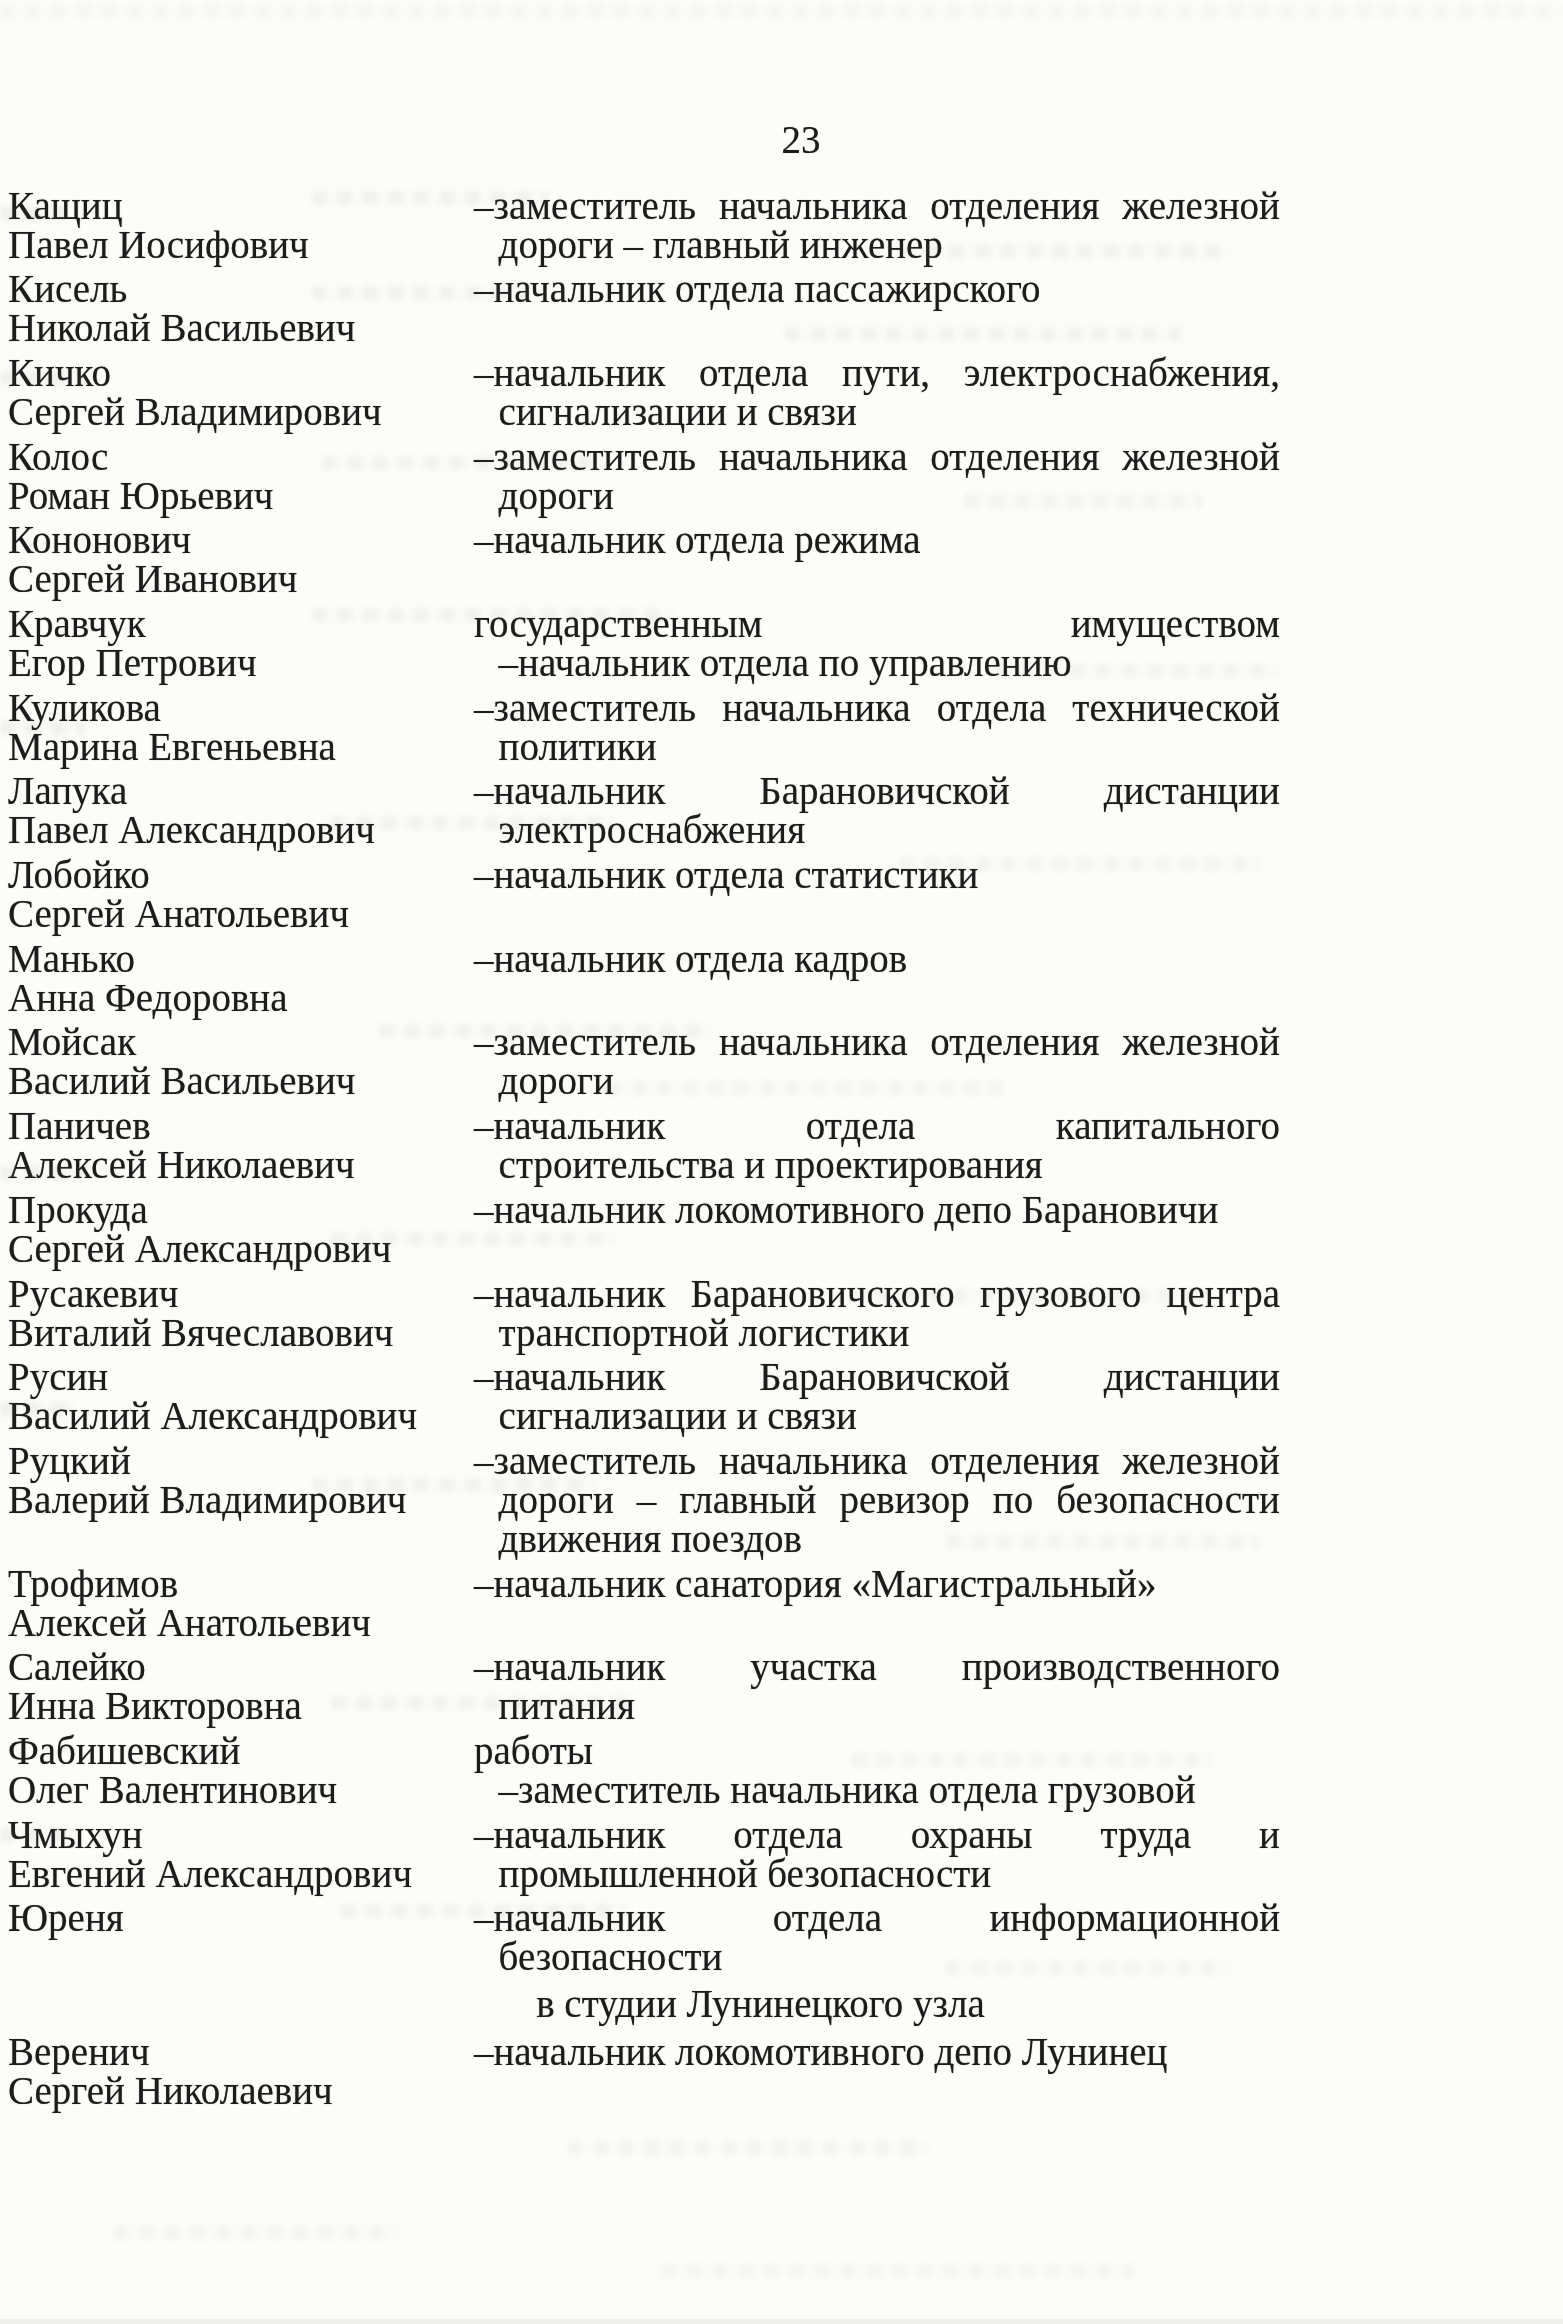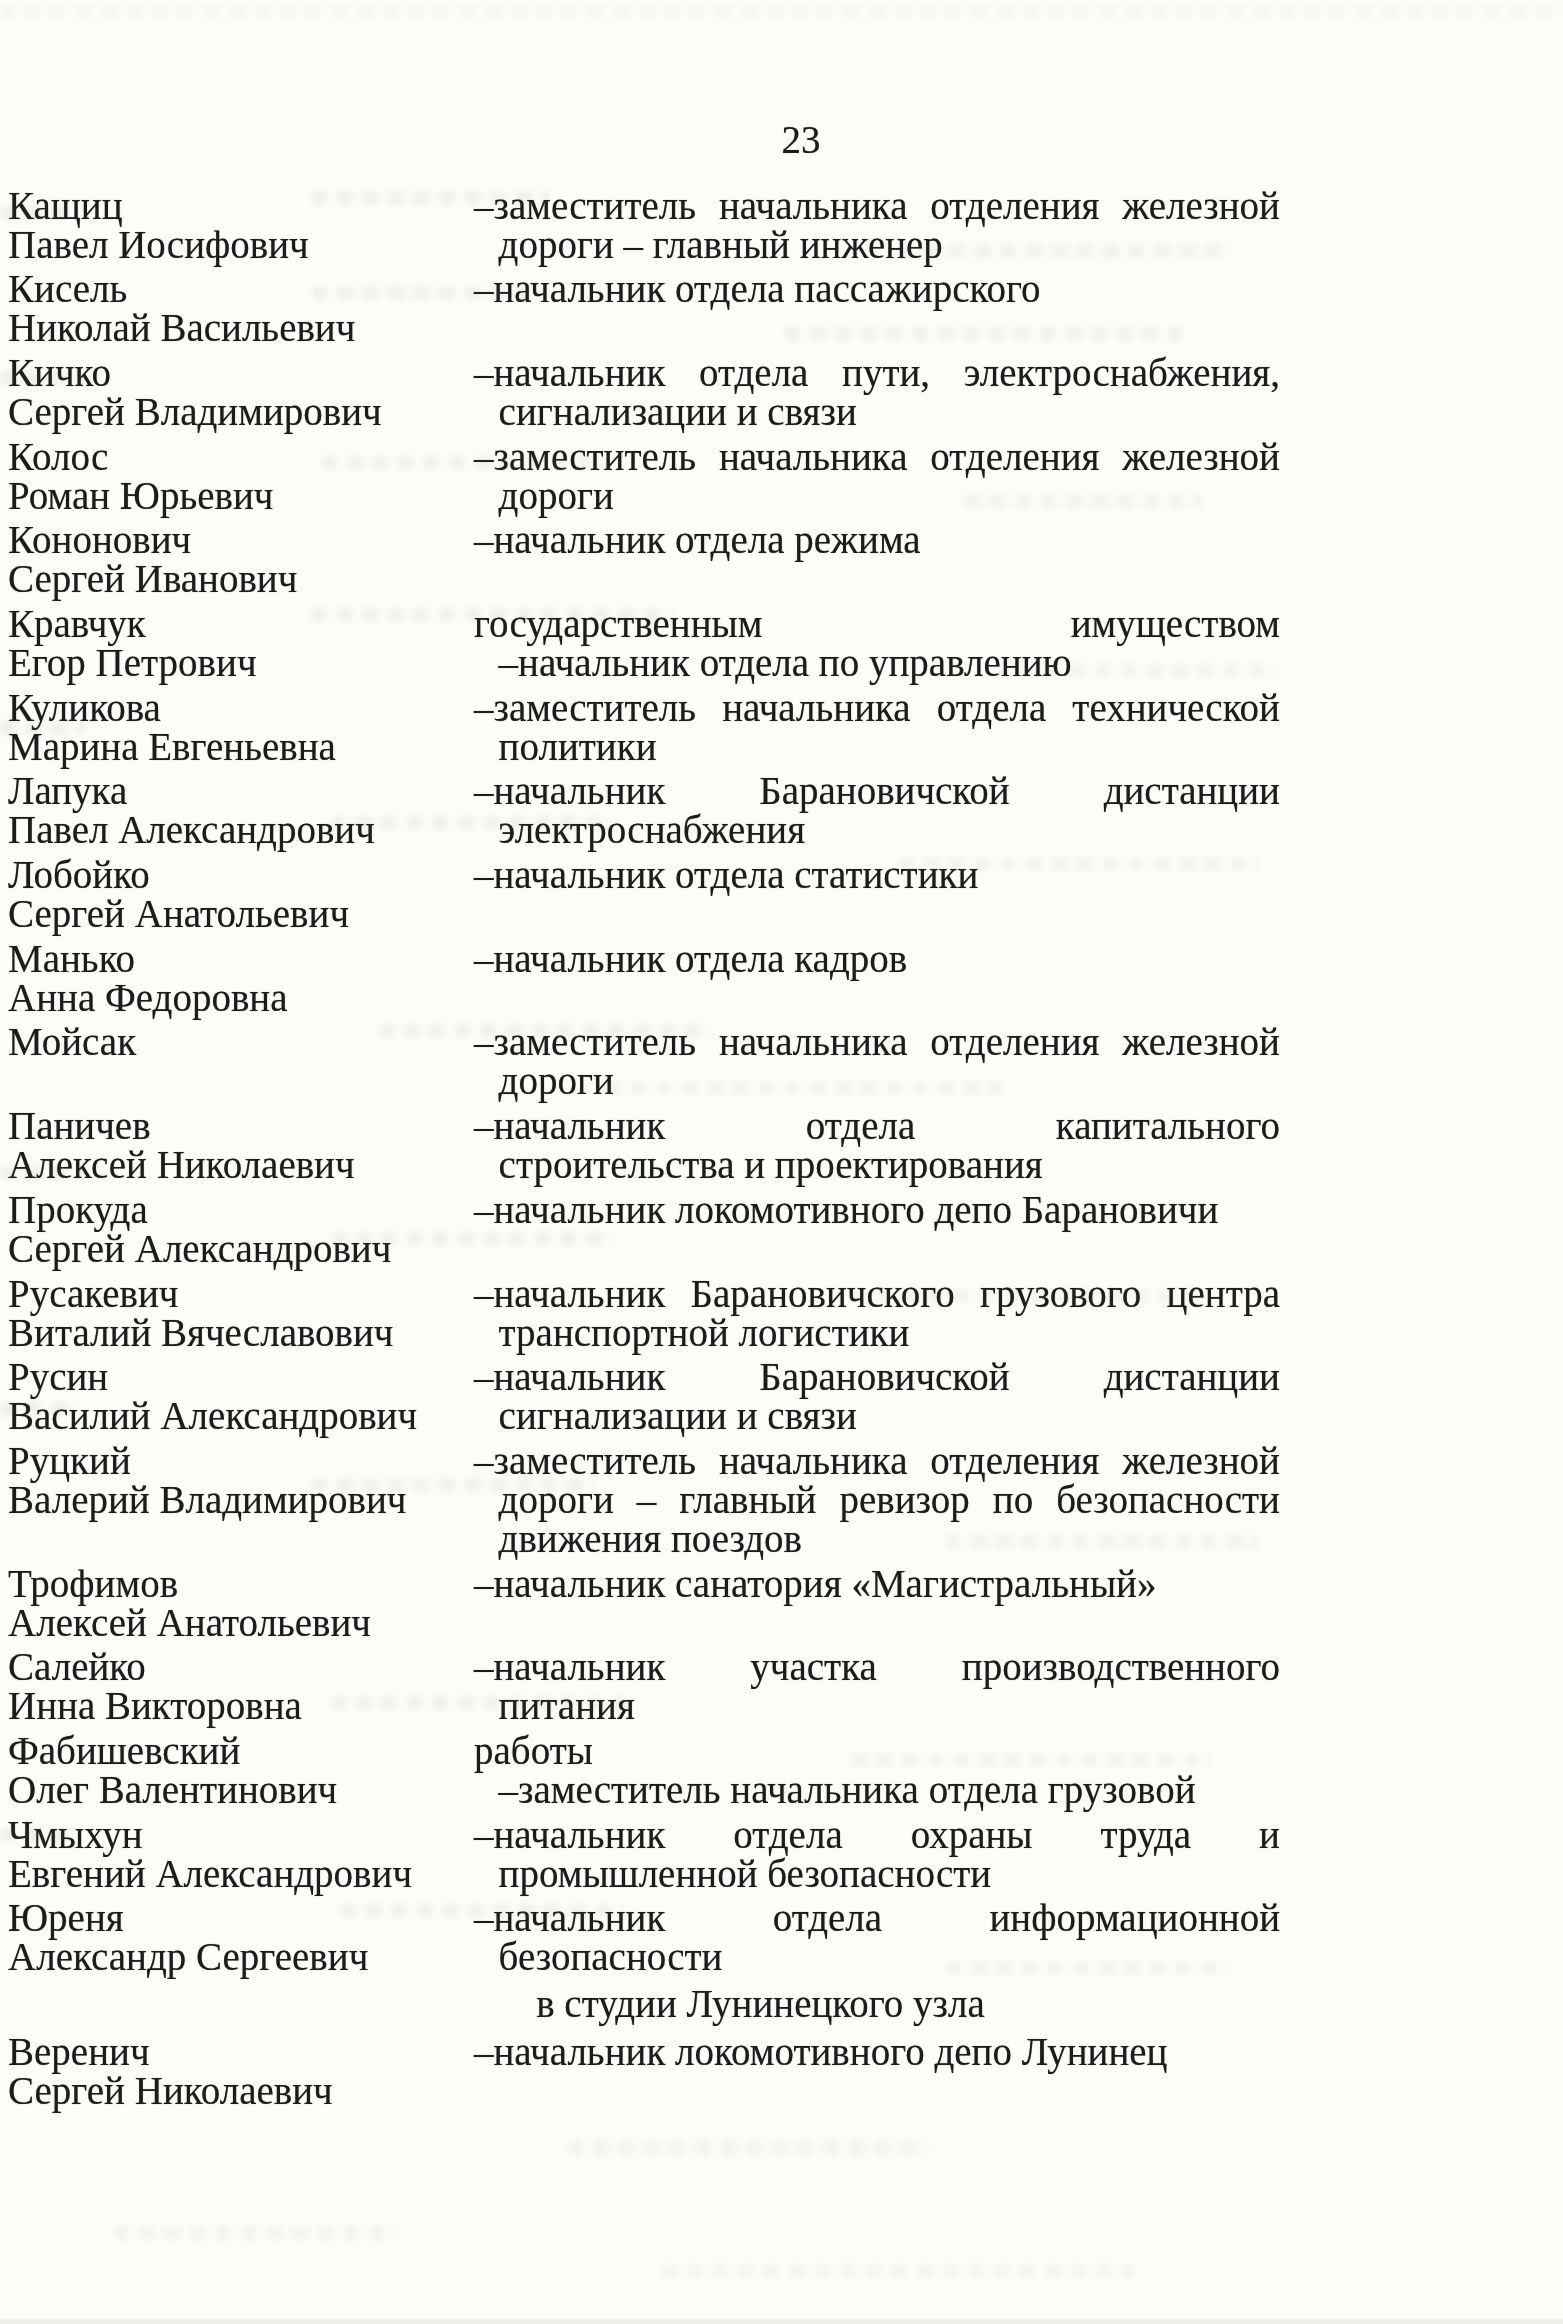--- a/index.html
+++ b/index.html
@@ -161,20 +161,21 @@
       <div class="surname">Манько</div>
       <div class="given">Анна Федоровна</div>
     </div>
     <div class="pos">
           <div class="pos-line">–начальник отдела кадров</div>
         </div>
   </div>
       <div class="entry">
     <div class="name">
       <div class="surname">Мойсак</div>
+      <div class="given">Василий Васильевич</div>
     </div>
     <div class="pos">
           <div class="pos-line">–заместитель начальника отделения железной</div>
           <div class="pos-line">дороги</div>
         </div>
   </div>
       <div class="entry">
     <div class="name">
       <div class="surname">Паничев</div>
       <div class="given">Алексей Николаевич</div>
@@ -259,21 +260,20 @@
       <div class="given">Евгений Александрович</div>
     </div>
     <div class="pos">
           <div class="pos-line">–начальник отдела охраны труда и</div>
           <div class="pos-line">промышленной безопасности</div>
         </div>
   </div>
       <div class="entry">
     <div class="name">
       <div class="surname">Юреня</div>
-      <div class="given">Александр Сергеевич</div>
     </div>
     <div class="pos">
           <div class="pos-line">–начальник отдела информационной</div>
           <div class="pos-line">безопасности</div>
         </div>
   </div>
       <div class="group-header">в студии Лунинецкого узла</div>
       <div class="entry">
     <div class="name">
       <div class="surname">Веренич</div>

